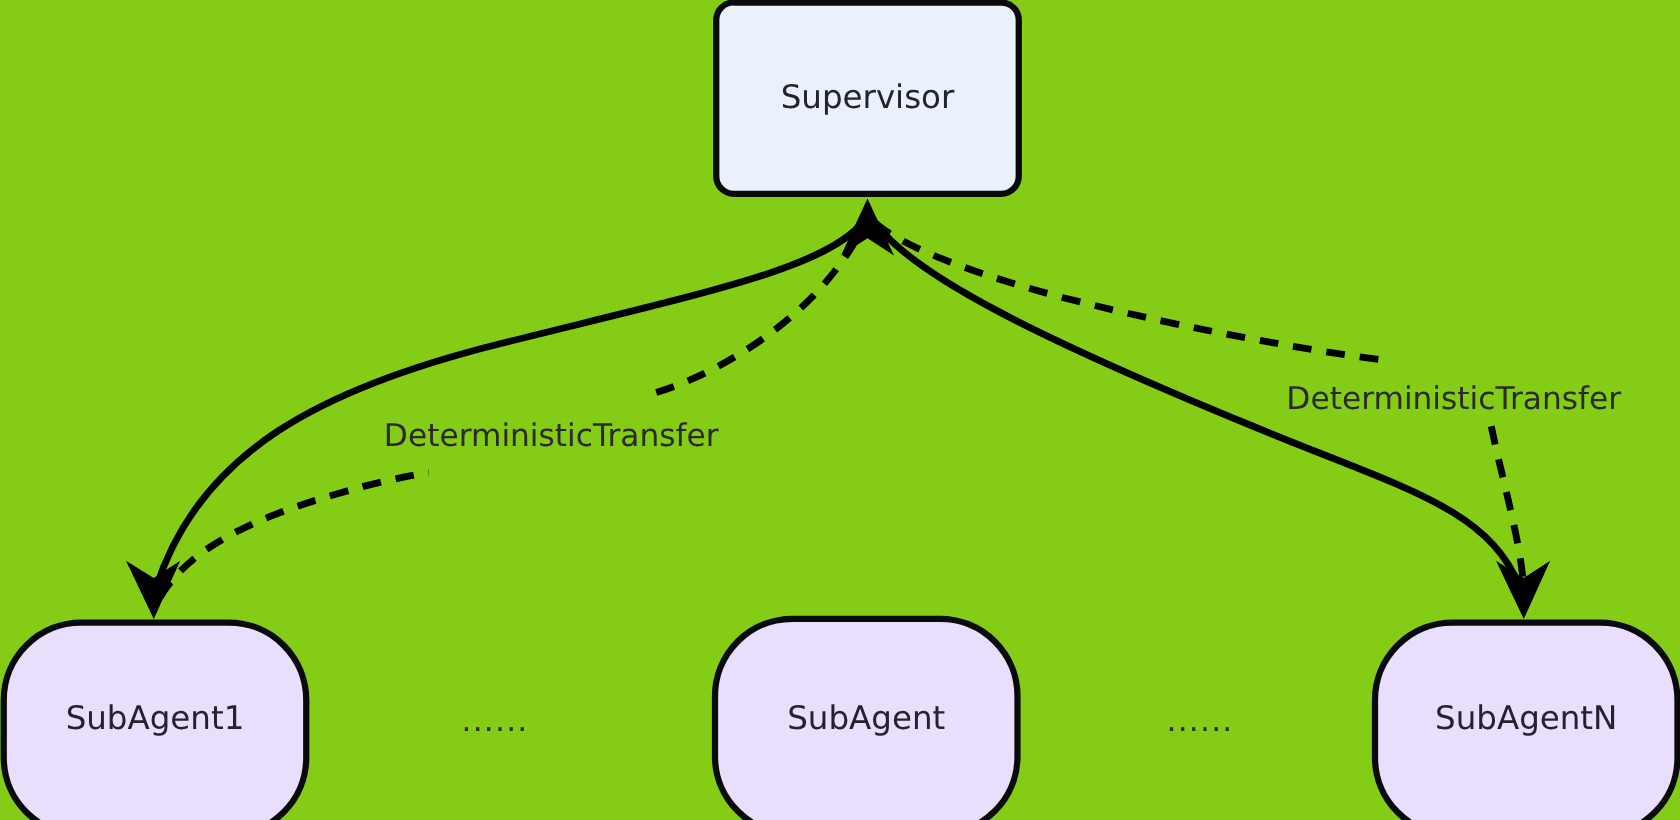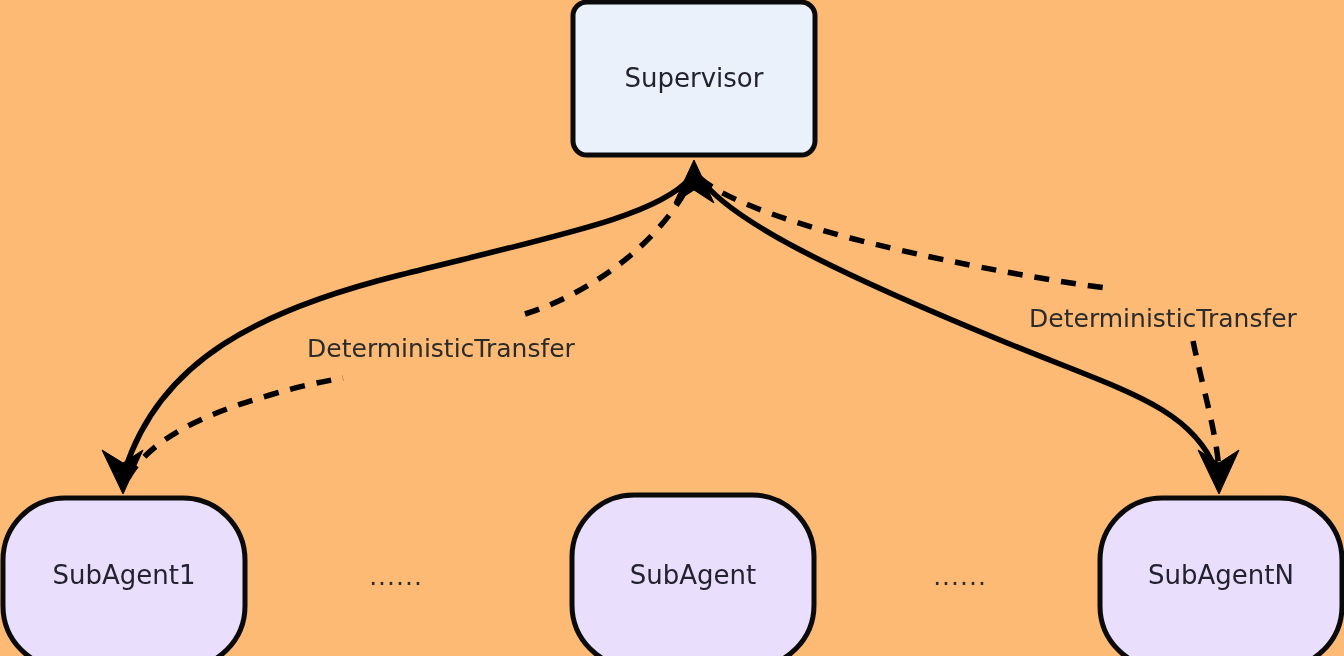--- a/index.html
+++ b/index.html
@@ -7,21 +7,21 @@
     padding: 0;
     background: #ffffff;
   }
   body {
     font-family: "DejaVu Sans", "Liberation Sans", sans-serif;
   }
   #canvas {
     position: relative;
     width: 1344px;
     height: 656px;
-    background: #fdba74;
+    background: #84cc16;
     overflow: hidden;
   }
   #diagram-svg {
     position: absolute;
     left: 0;
     top: 0;
     width: 1344px;
     height: 656px;
   }
   .node-label {

